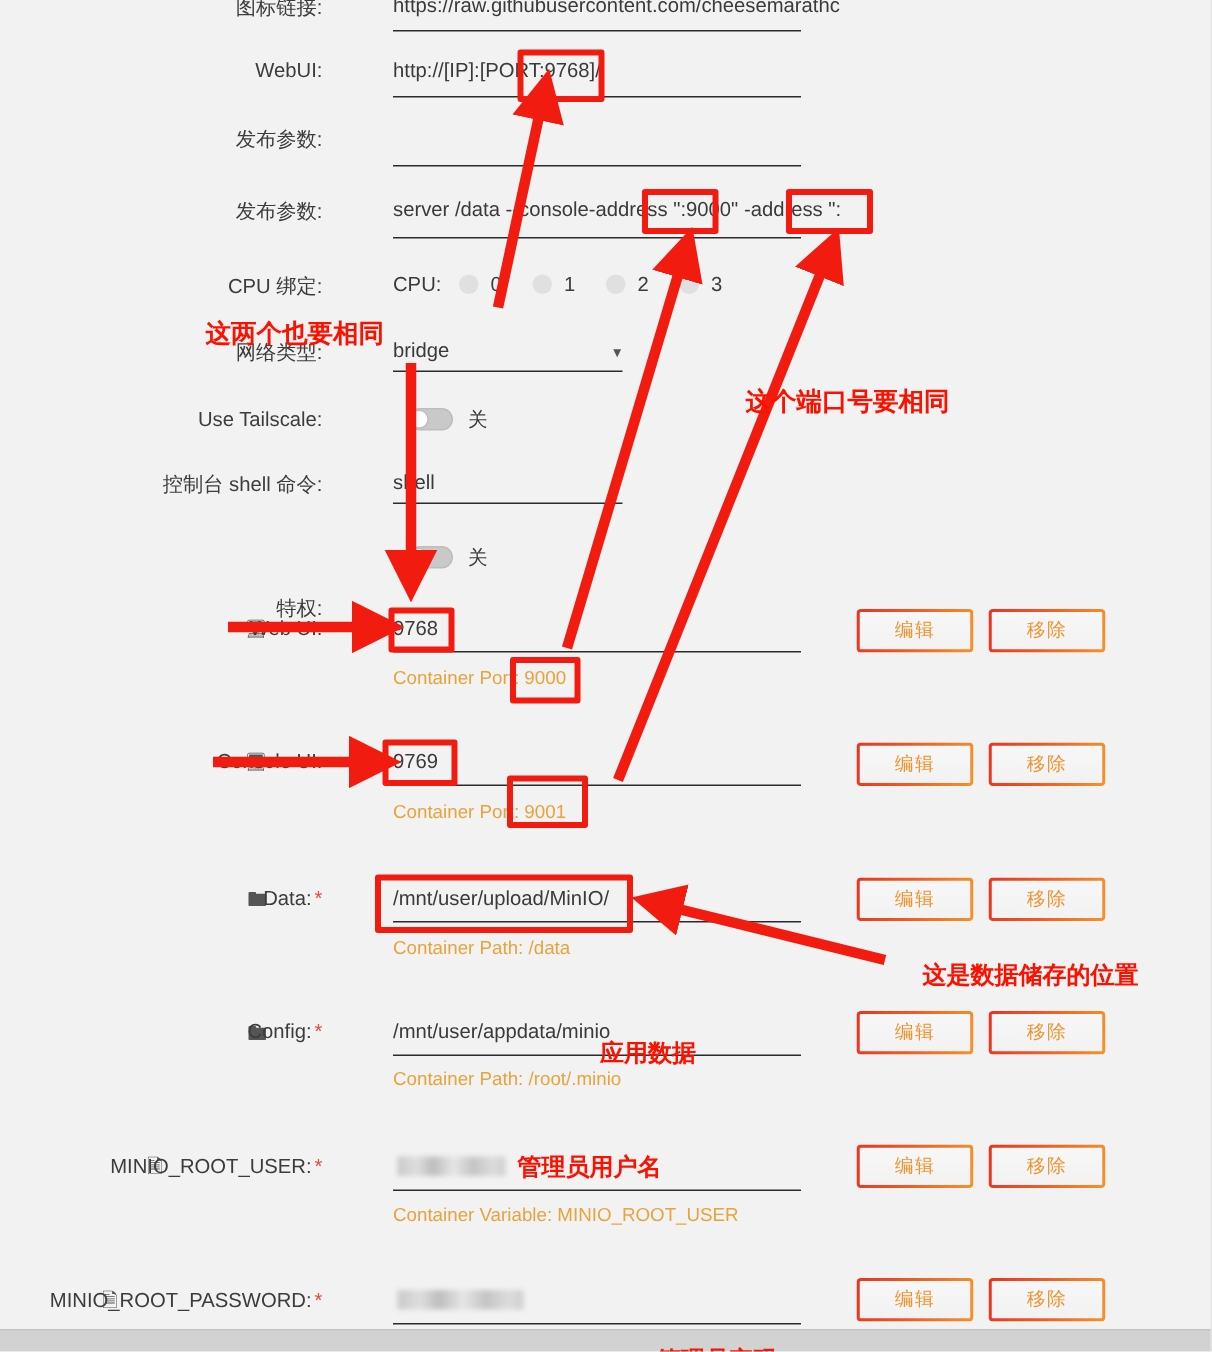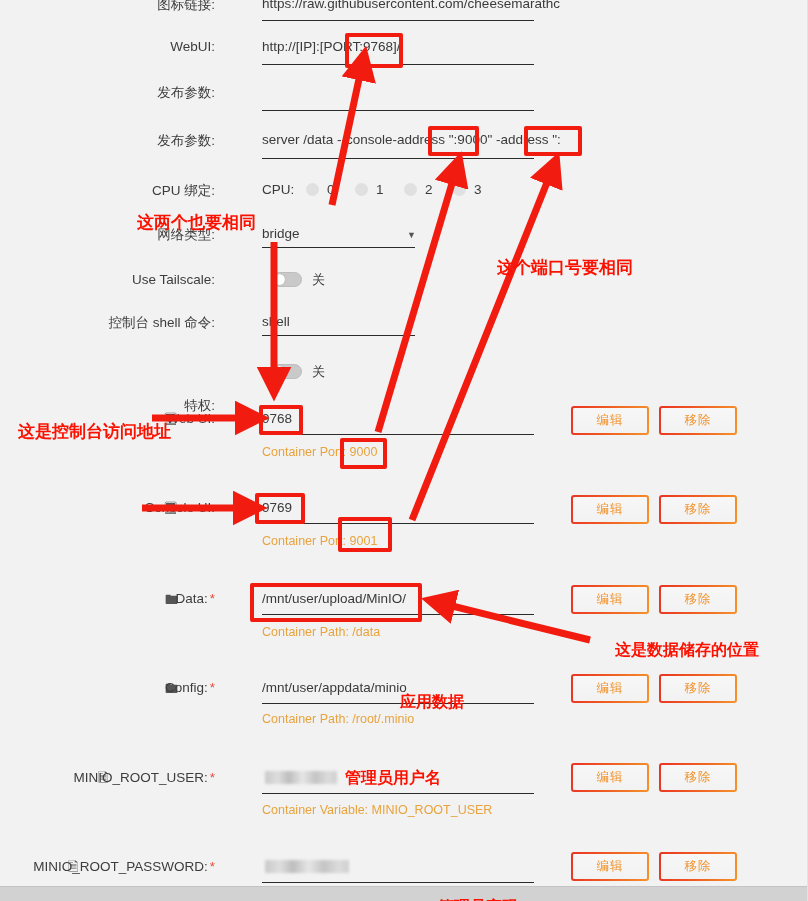--- a/index.html
+++ b/index.html
@@ -255,20 +255,19 @@
     <div class="abox" style="left:428px;top:126px;width:51px;height:30px;"></div>
     <div class="abox" style="left:524px;top:126px;width:58px;height:30px;"></div>
     <div class="abox" style="left:259px;top:405px;width:44px;height:30px;"></div>
     <div class="abox" style="left:340px;top:438px;width:47px;height:31px;"></div>
     <div class="abox" style="left:255px;top:493px;width:50px;height:31px;"></div>
     <div class="abox" style="left:338px;top:517px;width:54px;height:35px;"></div>
     <div class="abox" style="left:250px;top:583px;width:172px;height:39px;"></div>
 
     <div class="atext" style="left:137px;top:211px;font-size:17px;">这两个也要相同</div>
     <div class="atext" style="left:497px;top:256px;font-size:17px;">这个端口号要相同</div>
-    <div class="atext" style="left:18px;top:420px;font-size:17px;">这是控制台访问地址</div>
     <div class="atext" style="left:603px;top:640px;font-size:16px;margin-left:12px;">这是数据储存的位置</div>
     <div class="atext" style="left:400px;top:692px;font-size:16px;">应用数据</div>
     <div class="atext" style="left:345px;top:768px;font-size:16px;">管理员用户名</div>
     <div class="atext" style="left:400px;top:897px;font-size:16px;margin-left:38px;">管理员密码</div>
   </div>
 
 </div>
 
 </body></html>

